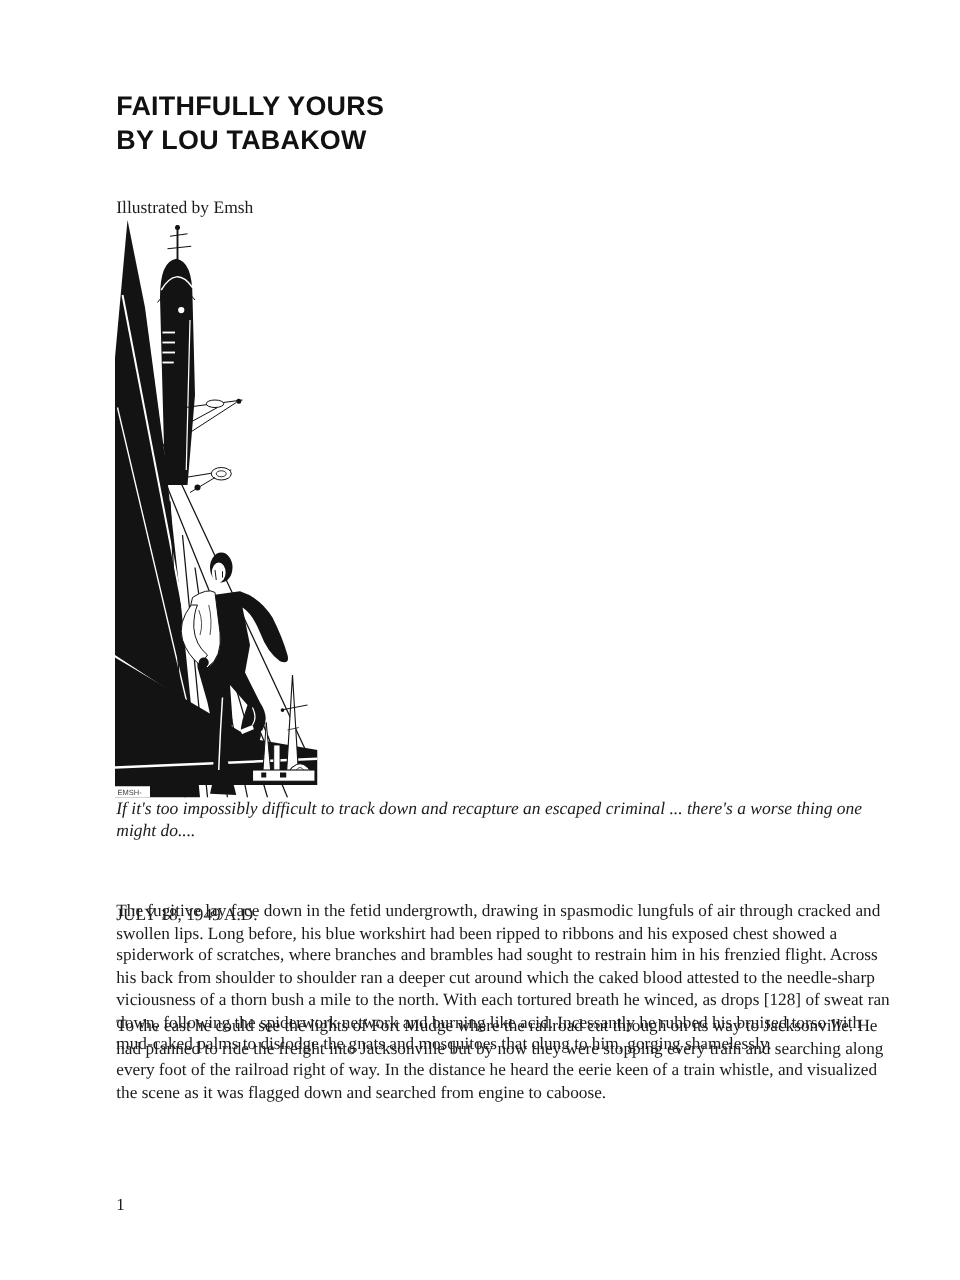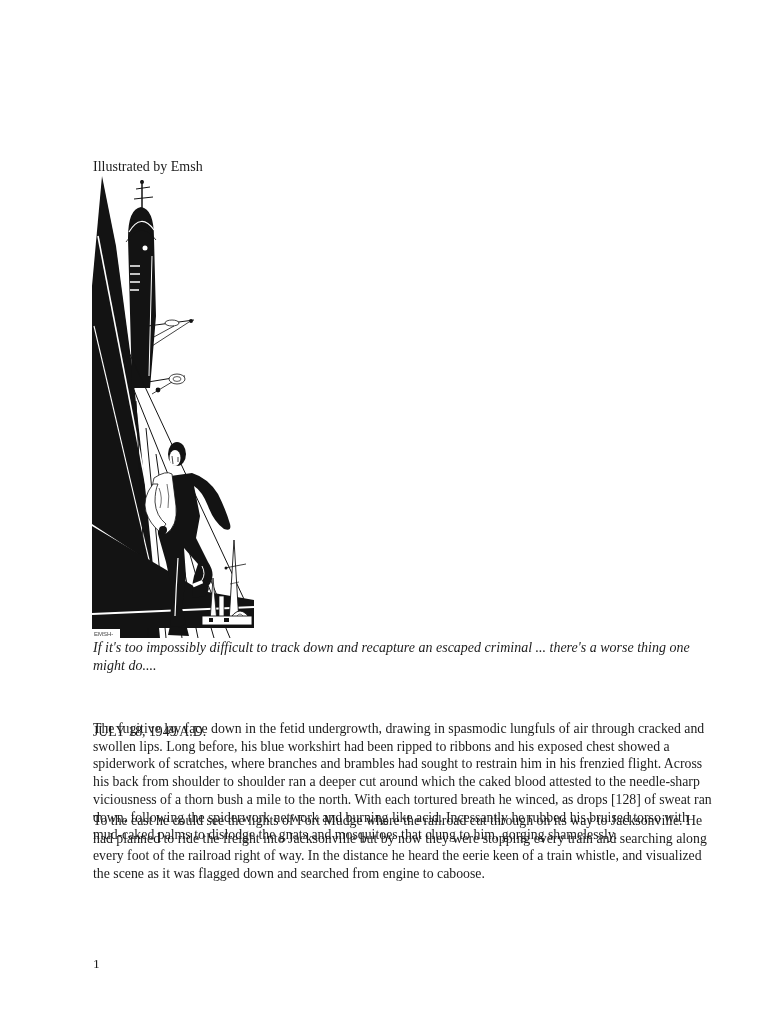--- a/index.html
+++ b/index.html
@@ -82,20 +82,22 @@
   }
   .footer .pagenum { text-align: right; }
   svg .ink { fill: #131313; }
   svg .outline { fill: #ffffff; stroke: #131313; }
 </style>
 </head>
 <body>
 
 <div class="page">
 
+  <h1 class="title"><span>FAITHFULLY YOURS</span><br>
+  <span>BY LOU TABAKOW</span></h1>
 
   <div class="credit">Illustrated by Emsh</div>
 
   <svg class="illustration" viewBox="0 0 162 462" xmlns="http://www.w3.org/2000/svg">
 
     <path class="ink" d="M10,0 L24,70 L40,190 L52,300 L62,400 L68,462 L0,462 L0,110 Z"></path>
 
     <path d="M6,60 L58,330" stroke="#ffffff" stroke-width="1.6" fill="none"></path>
     <path d="M2,150 L62,405" stroke="#ffffff" stroke-width="1.1" fill="none"></path>
 

